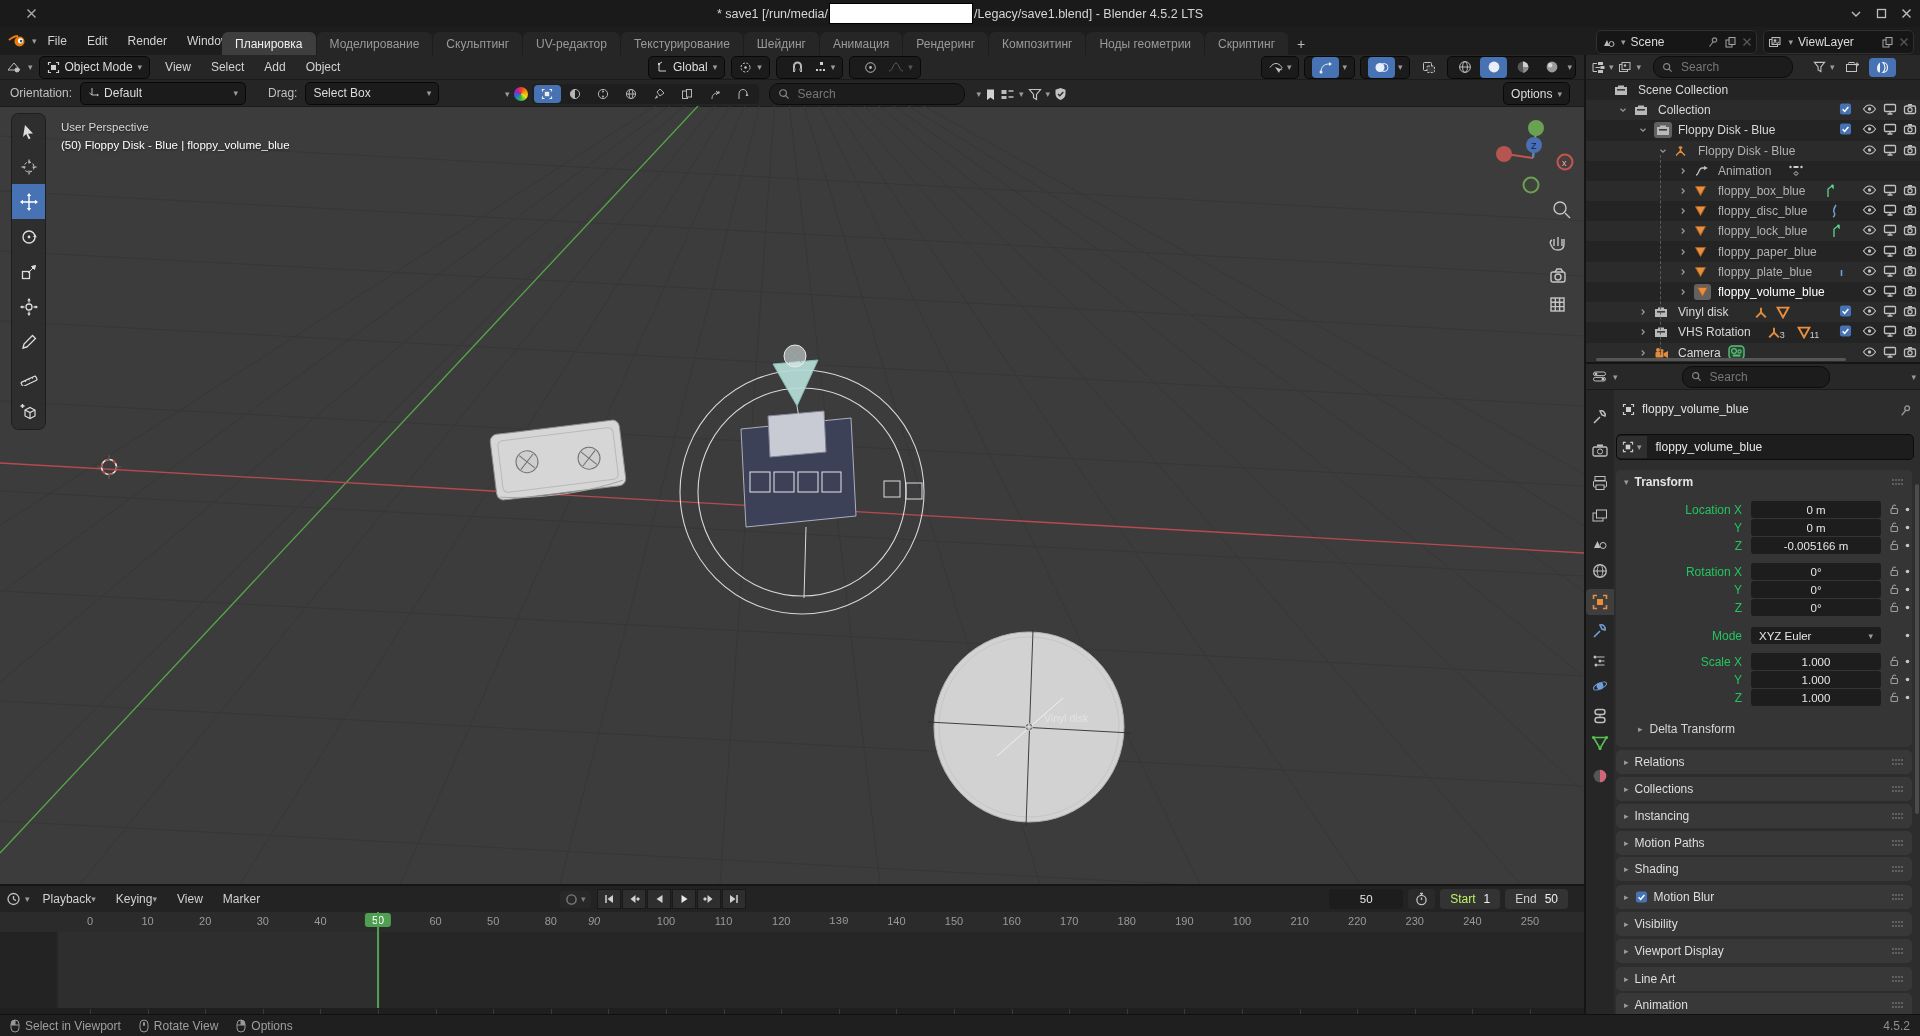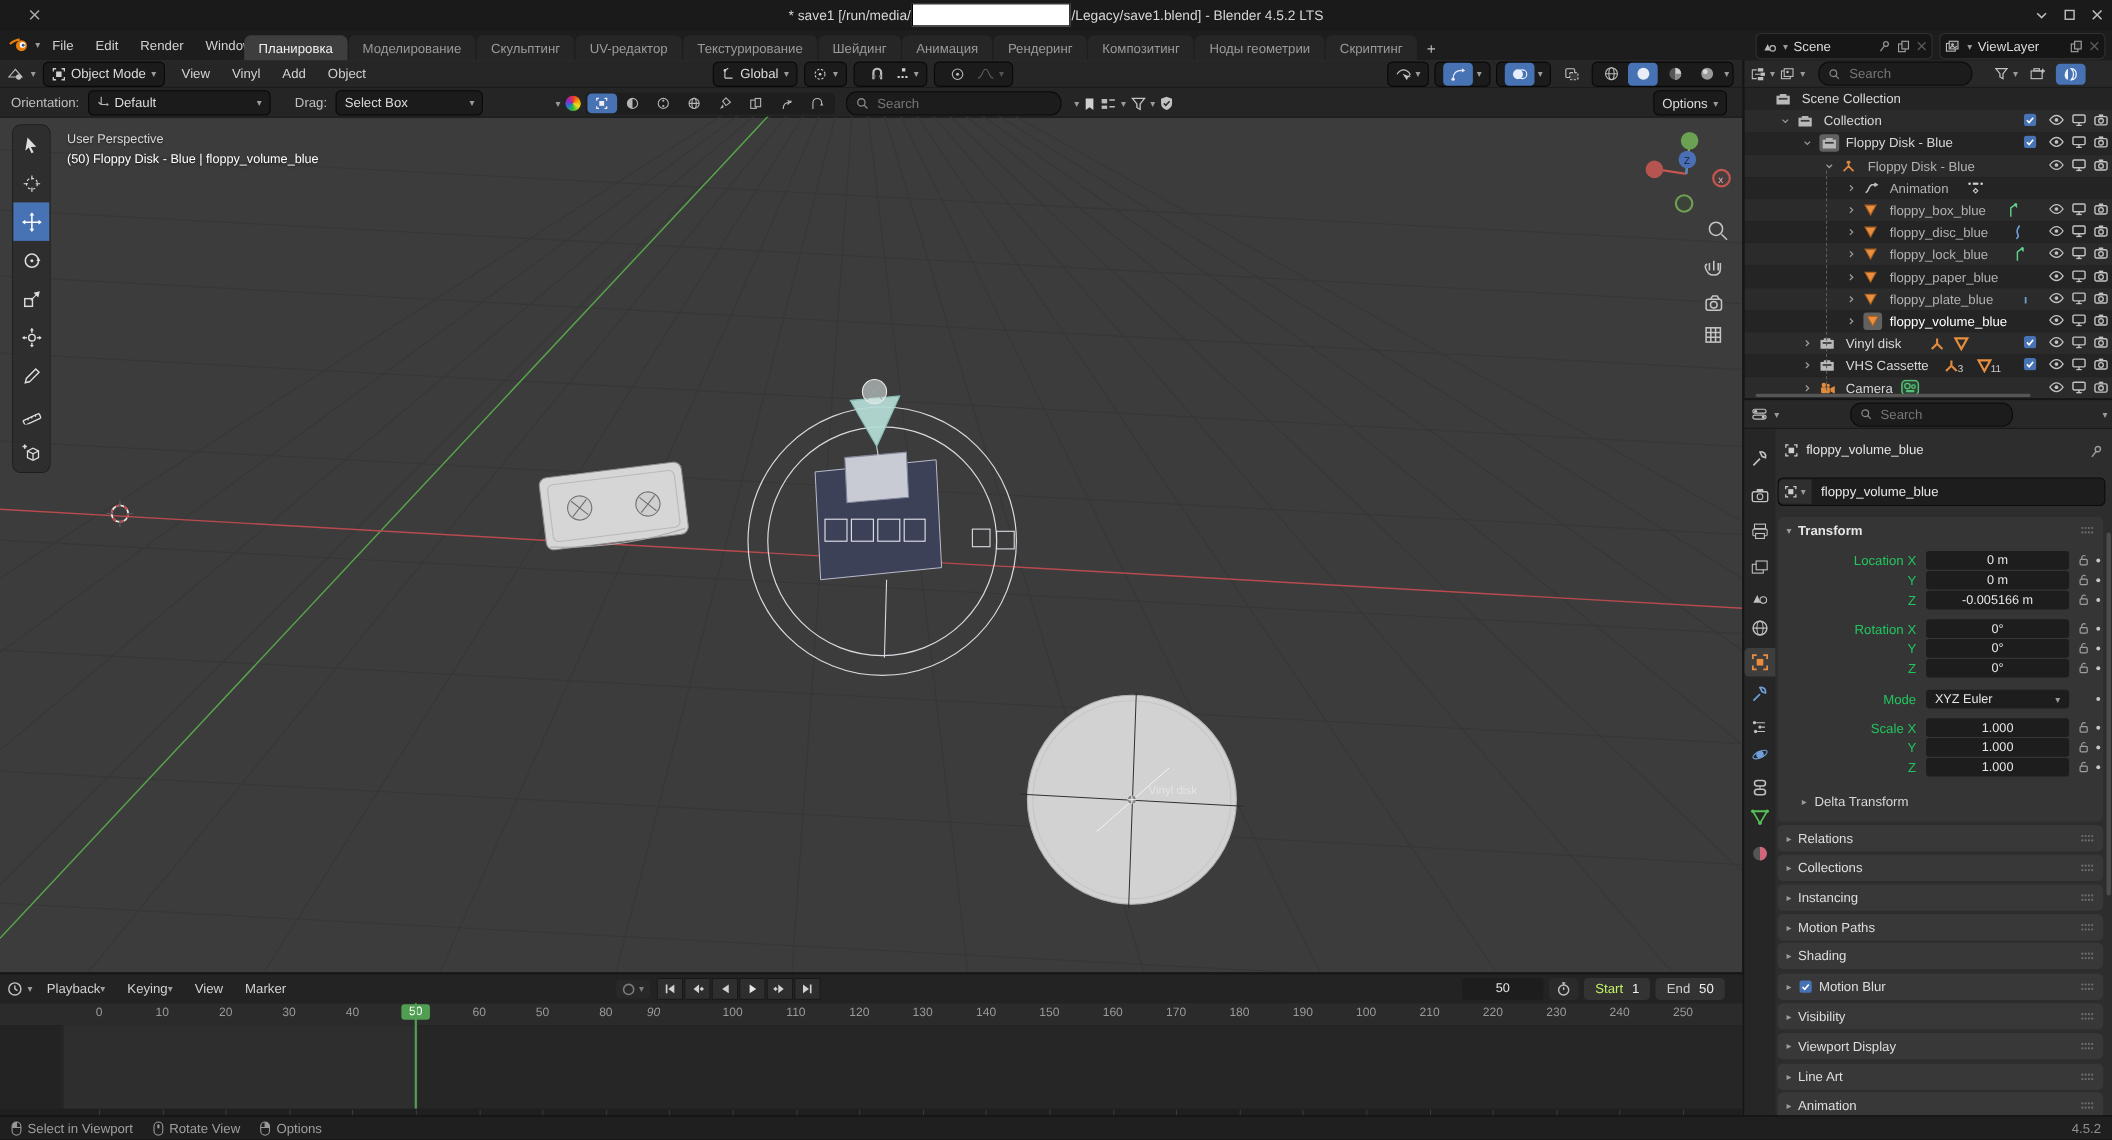--- a/index.html
+++ b/index.html
@@ -210,21 +210,21 @@
             <svg width="13" height="13" viewBox="0 0 13 13">
               <path d="M1.5 4V1.5H4M9 1.5h2.5V4M11.5 9v2.5H9M4 11.5H1.5V9" fill="none" stroke="#cfcfcf" stroke-width="1.2"></path>
               <rect x="4" y="4" width="5" height="5" fill="#cfcfcf"></rect>
             </svg>
           </span>
         <span>Object Mode</span>
         <span class="chev">▾</span>
       </div>
       <span id="vp-menus" class="r" style="gap:2px;">
           <span class="menu-item">View</span>
-          <span class="menu-item">Vinyl</span>
+          <span class="menu-item">Select</span>
           <span class="menu-item">Add</span>
           <span class="menu-item">Object</span>
         </span>
       <div class="r" style="position:absolute;left:648px;gap:6px;">
         <div class="pill">
           <span class="i">
               <svg width="12" height="12" viewBox="0 0 12 12">
                 <path d="M3 10V3M3 10h7M3 3l3-2" stroke="#cfcfcf" fill="none"></path>
                 <circle cx="3" cy="3" r="1.2" fill="#cfcfcf"></circle>
               </svg>
@@ -1091,21 +1091,21 @@
               <path d="M4.5 3l3 3-3 3" fill="none" stroke="#9b9b9b" stroke-width="1.4"></path>
             </svg>
           </span>
           <span class="i" style="position:absolute;left:68px;">
             <svg width="14" height="12" viewBox="0 0 14 12">
               <rect x="1.5" y="3.5" width="11" height="7" fill="#b9b9b9" stroke="#b9b9b9"></rect>
               <rect x="4" y="1.5" width="6" height="2" fill="#b9b9b9"></rect>
               <rect x="3" y="5" width="8" height="1.6" fill="#3a3a3a"></rect>
             </svg>
           </span>
-          <span class="ol-label" style="position:absolute;left:92px;color:#d8d8d8">VHS Cassette</span>
+          <span class="ol-label" style="position:absolute;left:92px;color:#d8d8d8">VHS Rotation</span>
           <span class="i" style="position:absolute;left:180.8px">
             <svg width="14" height="13" viewBox="0 0 13 12">
               <path d="M6.5 6V1.5M6.5 6L2 10.5M6.5 6l4.5 4.5" fill="none" stroke="#e28b3c" stroke-width="1.8"></path>
             </svg>
           </span>
           <span style="position:absolute;left:193.8px;top:8px;font-size:9px;color:#cfcfcf">3</span>
           <span class="i" style="position:absolute;left:210.8px">
             <svg width="14" height="13" viewBox="0 0 13 12">
               <path d="M1.5 1.5h10L6.5 10.5z" fill="none" stroke="#e98f3f" stroke-width="1.8"></path>
             </svg>
@@ -1752,21 +1752,21 @@
         <span class="tick" style="left: 205.2px;">20</span>
         <span class="tick" style="left: 262.8px;">30</span>
         <span class="tick" style="left: 320.4px;">40</span>
         <span class="tick" style="left: 435.6px;">60</span>
         <span class="tick" style="left: 493.2px;">50</span>
         <span class="tick" style="left: 550.8px;">80</span>
         <span class="tick" style="left: 594px; font-style: italic;">90</span>
         <span class="tick" style="left: 666px;">100</span>
         <span class="tick" style="left: 723.6px;">110</span>
         <span class="tick" style="left: 781.2px;">120</span>
-        <span class="tick" style="left: 838.8px;">130</span>
+        <span class="tick" style="left: 838.8px; font-family: Liberation Mono, monospace;">130</span>
         <span class="tick" style="left: 896.4px;">140</span>
         <span class="tick" style="left: 954px;">150</span>
         <span class="tick" style="left: 1011.6px;">160</span>
         <span class="tick" style="left: 1069.2px;">170</span>
         <span class="tick" style="left: 1126.8px;">180</span>
         <span class="tick" style="left: 1184.4px;">190</span>
         <span class="tick" style="left: 1242px;">100</span>
         <span class="tick" style="left: 1299.6px;">210</span>
         <span class="tick" style="left: 1357.2px;">220</span>
         <span class="tick" style="left: 1414.8px;">230</span>

